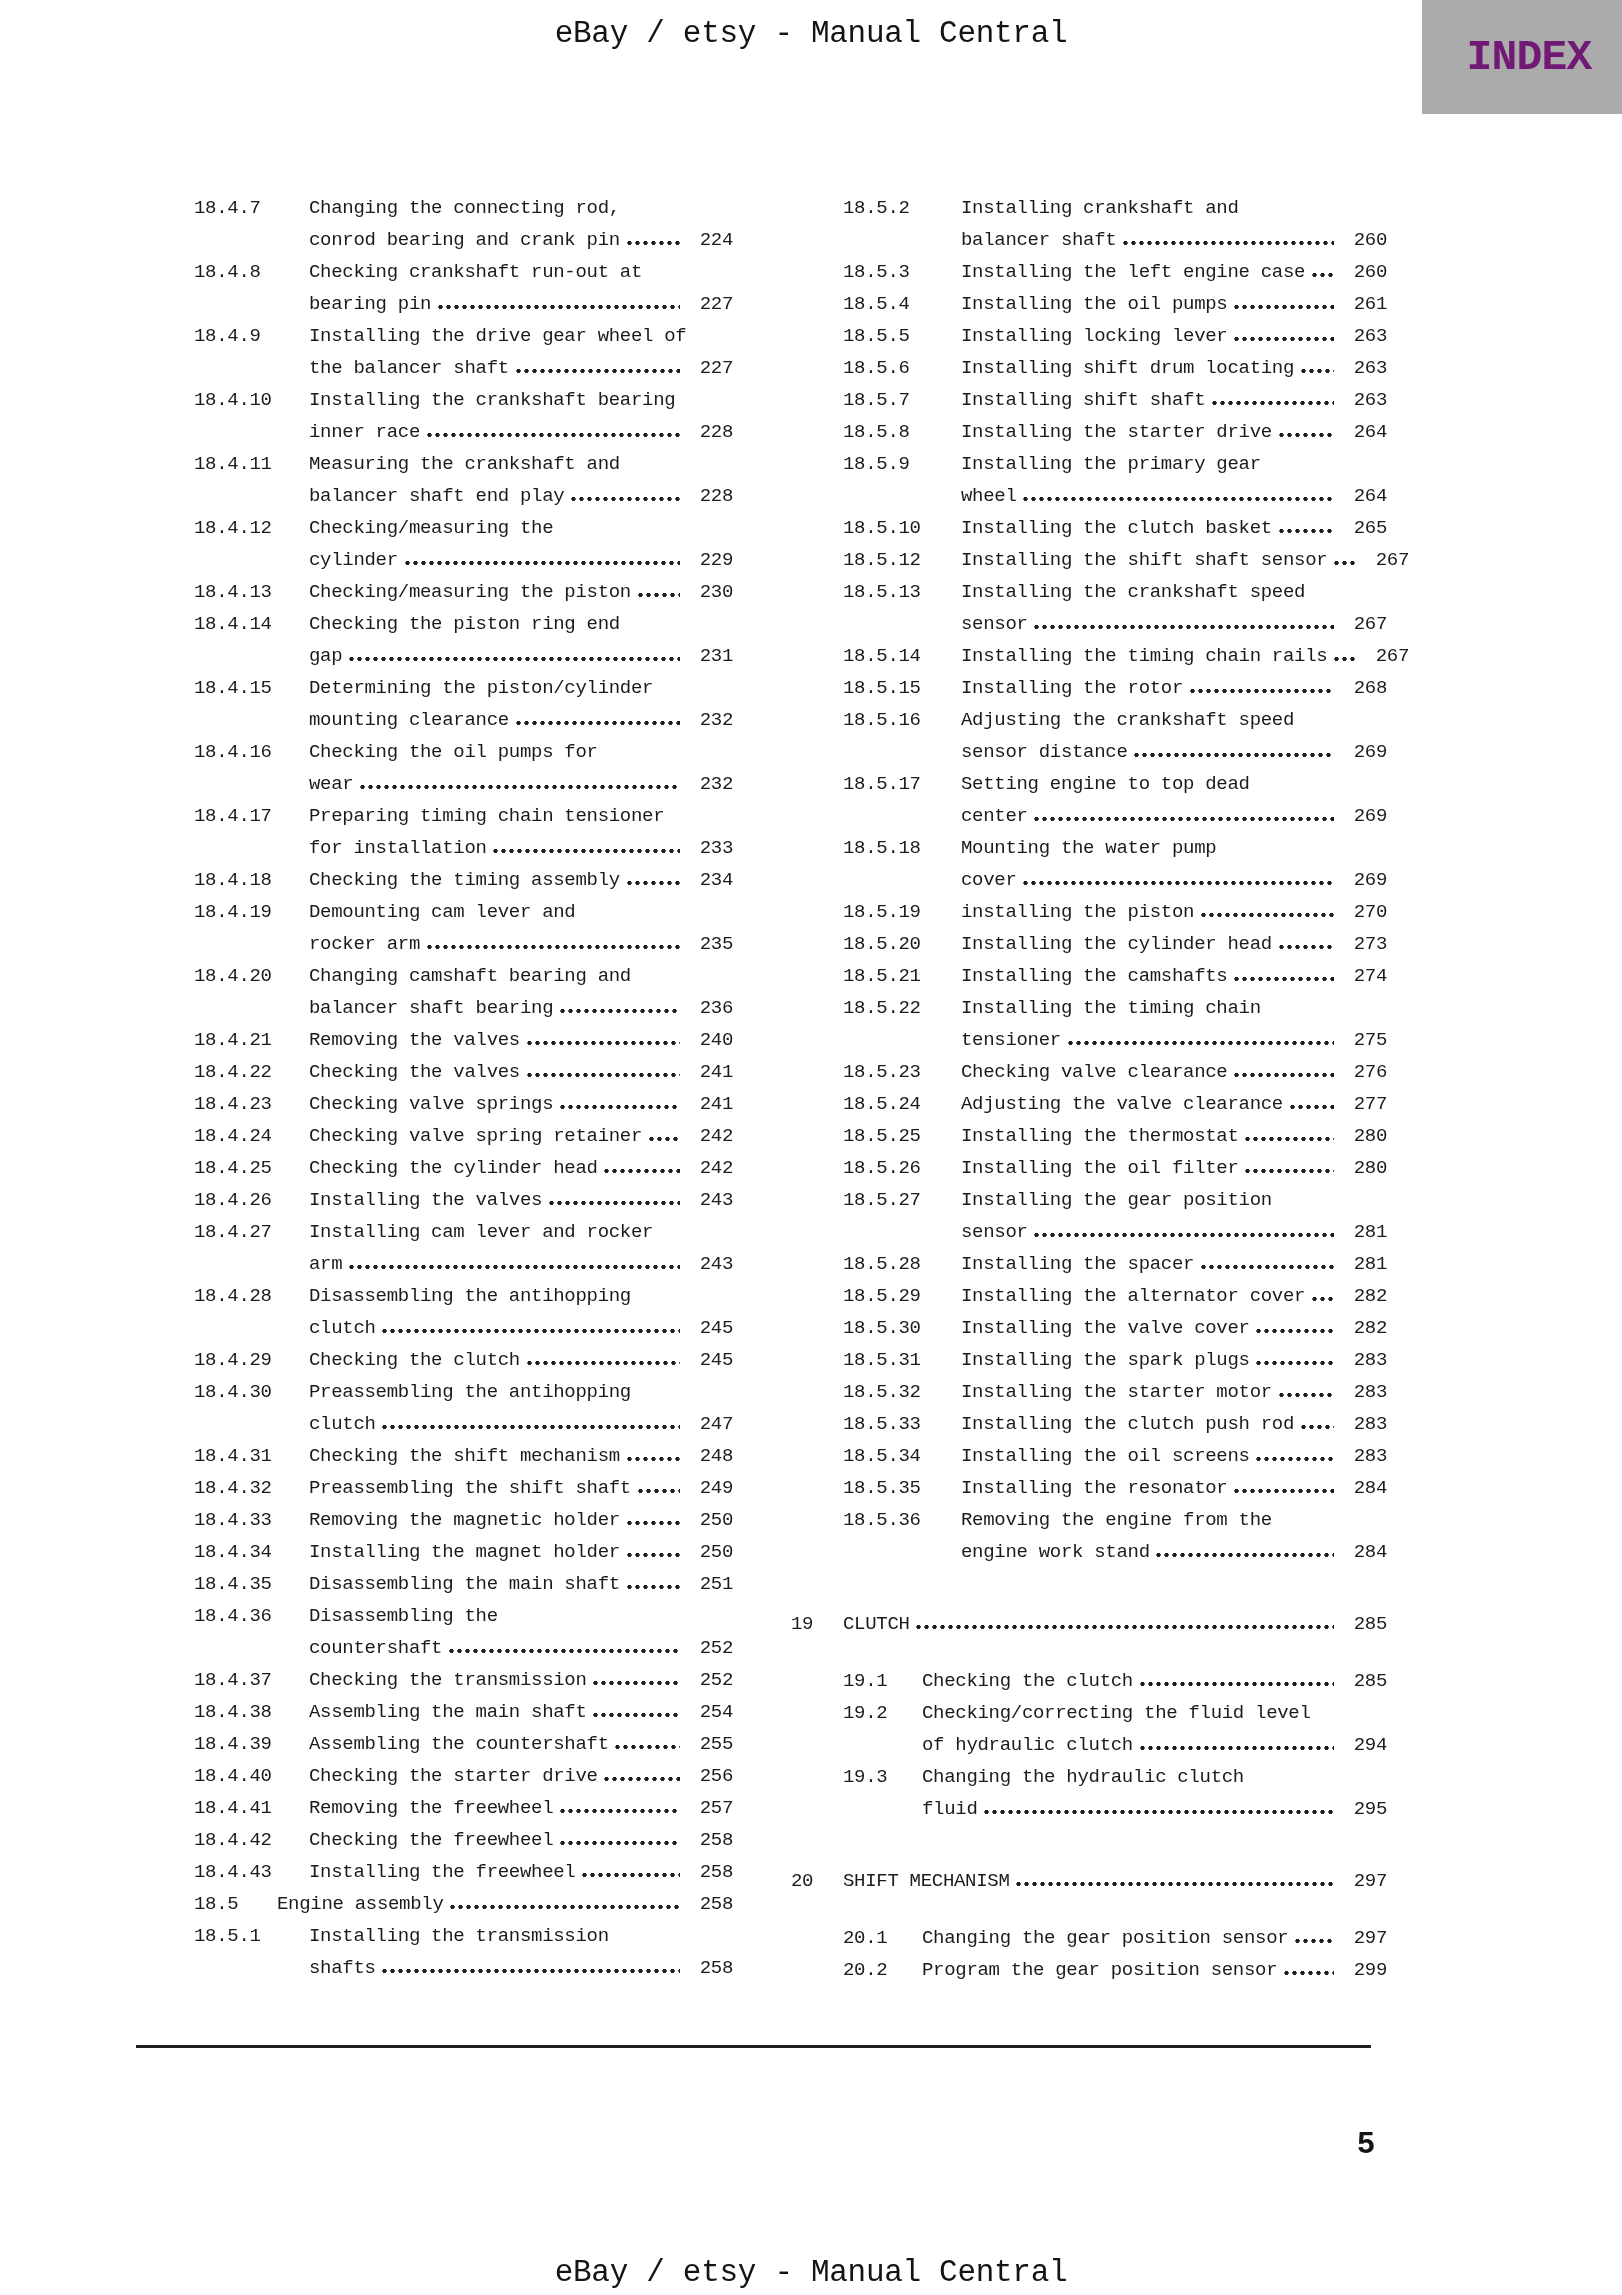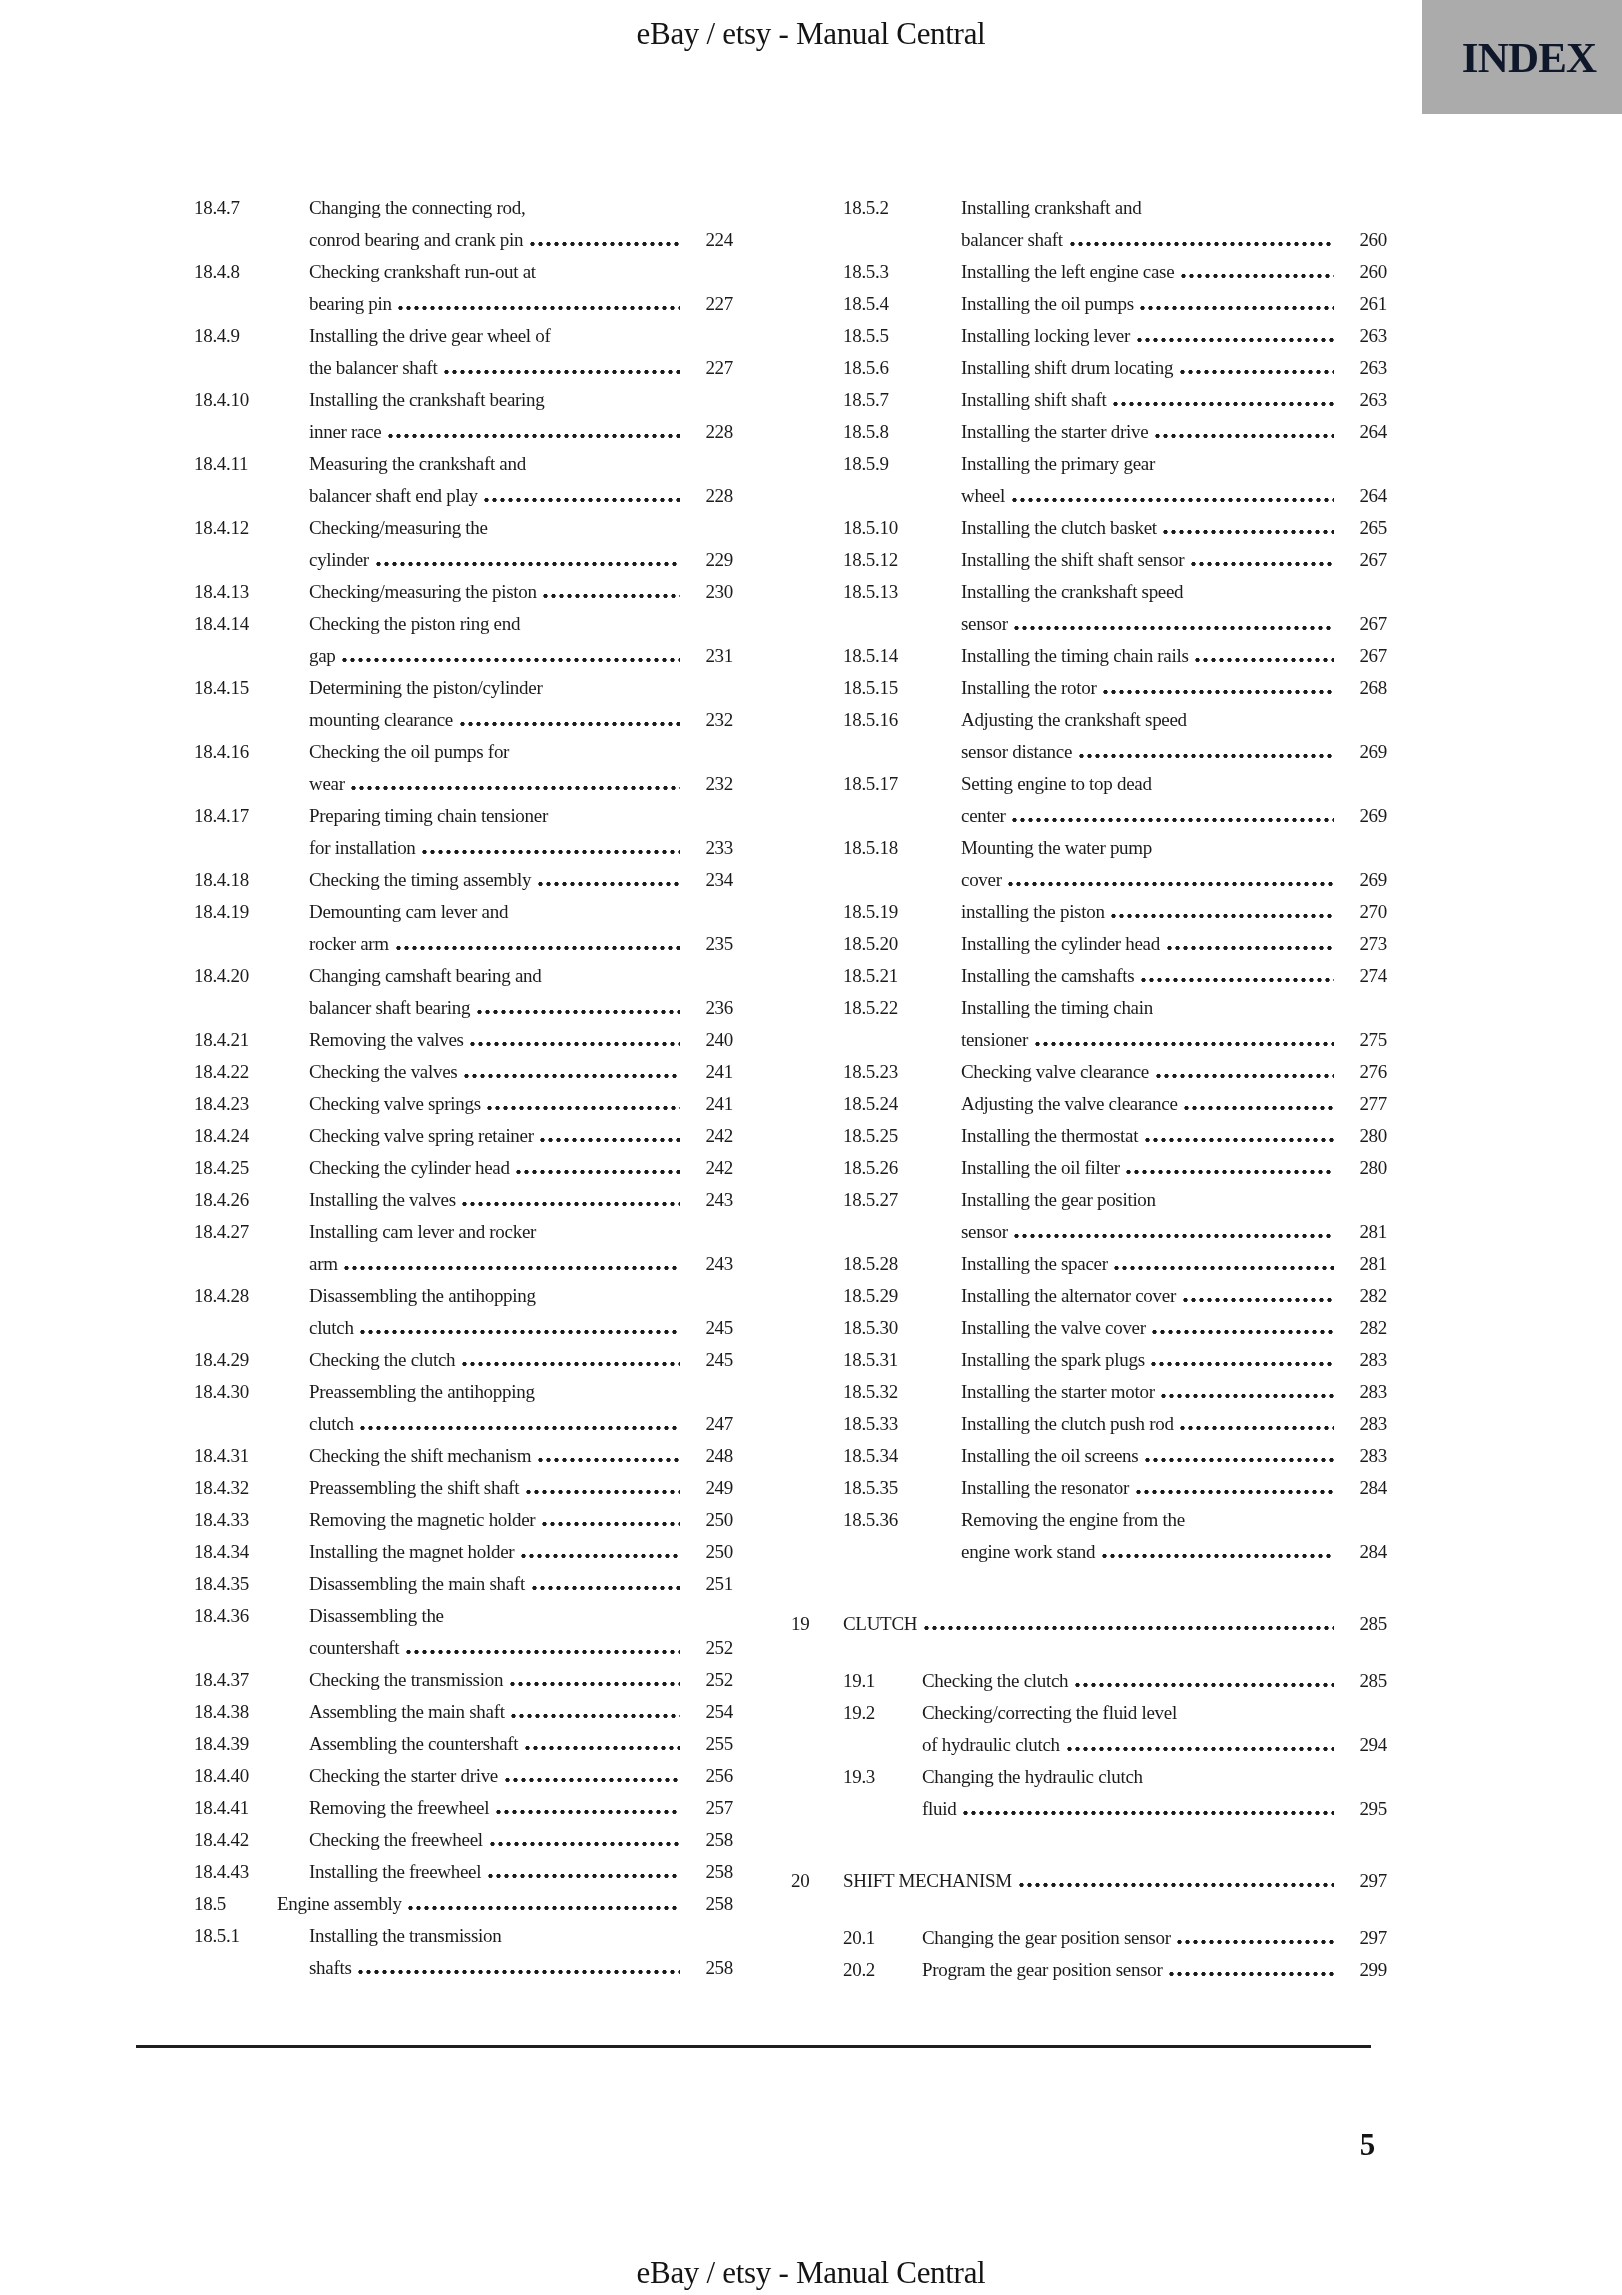--- a/index.html
+++ b/index.html
@@ -1,20 +1,20 @@
 <!DOCTYPE html>
 <html style="font-size:13.3px"><head>
 <meta charset="utf-8">
 <style>
   html,body{margin:0;padding:0;background:#e8e8e8;}
   #page{
     position:relative;
     width:1622px;height:2295px;
     background:#ffffff;
-    font-family:Liberation Serif, serif;
+    font-family:Liberation Mono, monospace;
     color:#1b1b1b;
     overflow:hidden;
     letter-spacing:-0.3px;
   }
   
   .header-title{
     position:absolute;top:15px;left:0;width:1622px;
     text-align:center;font-size:31px;line-height:37px;color:#141414;
   }
   .index-box{
@@ -65,21 +65,21 @@
   }
 </style>
 </head>
 <body>
 
 <div id="page" style="background: rgb(255, 255, 255); color: rgb(27, 27, 27);">
 
   <div class="header-title">eBay / etsy - Manual Central</div>
 
   <div class="index-box" style="background: rgb(171, 171, 171);">
-    <span class="index-label" style="color: #0f172a; margin-left: 14px;">INDEX</span>
+    <span class="index-label" style="color: #701a75; margin-left: 14px;">INDEX</span>
   </div>
 
   <div class="toc-col col-left" id="toc-left">
       <div class="row lvl3">
         <span class="num">18.4.7</span>
         <span class="title">Changing the connecting rod,</span>
       </div>
       <div class="row lvl3">
         <span class="num"></span>
         <span class="title">conrod bearing and crank pin</span>

